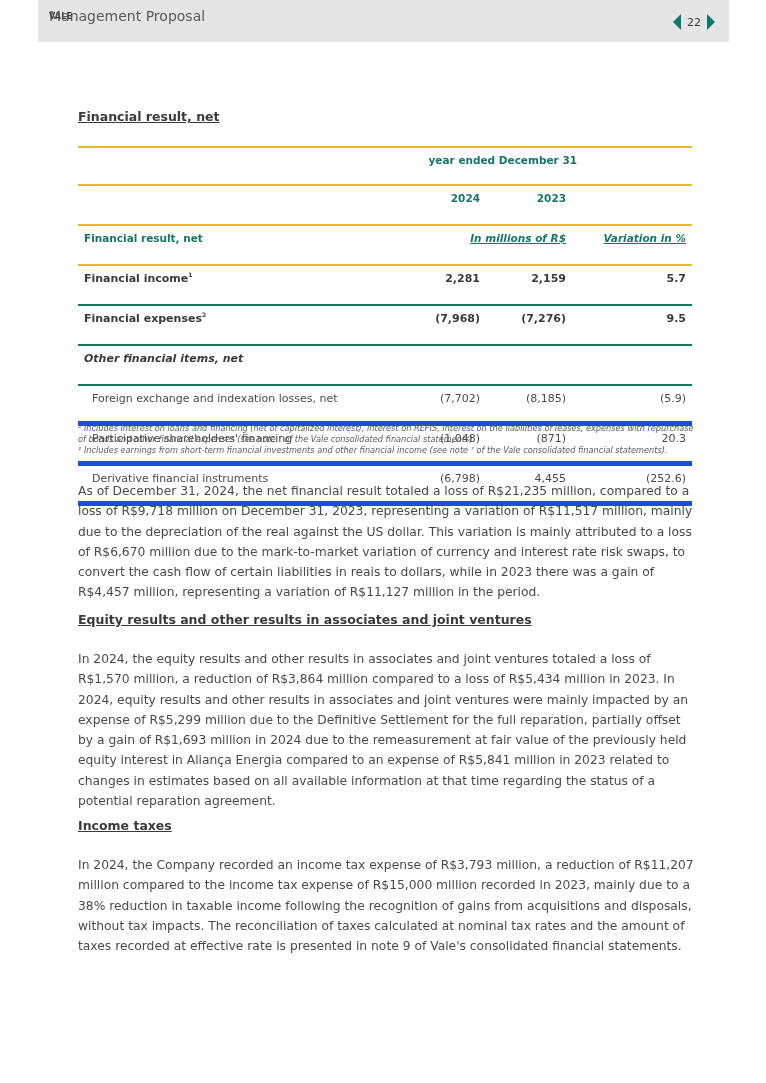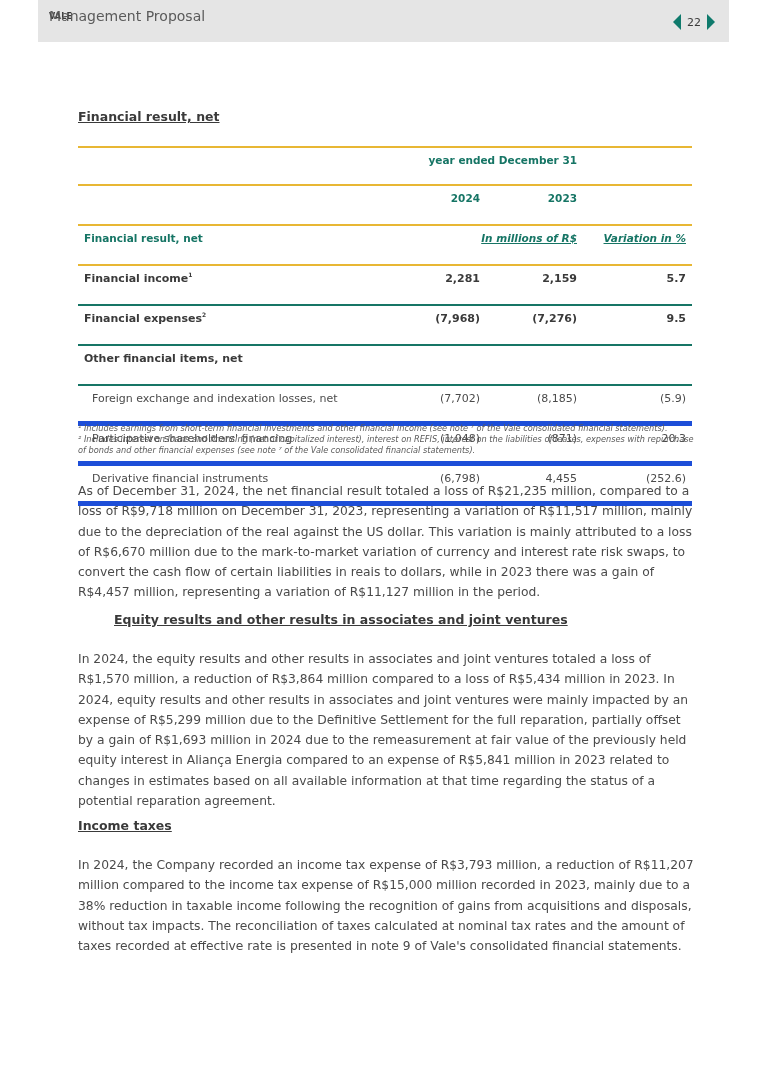--- a/index.html
+++ b/index.html
@@ -13,31 +13,31 @@
     .arrow-right { width: 0; height: 0; border-top: 8px solid transparent; border-bottom: 8px solid transparent; border-left: 8px solid #0f7a6c; cursor: pointer; }
     .page-num { font-size: 11px; color: #3a3a3a; padding: 0 2px; text-align: right; }
 
     .section-title { position: absolute; left: 78px; font-size: 12.5px; font-weight: bold; color: #3a3a3a; text-decoration: underline; }
 
     .table { position: absolute; left: 78px; top: 146px; width: 614px; }
     .trow { position: relative; height: 40px; box-sizing: border-box; font-size: 11px; }
     .trow .c { position: absolute; top: 0; height: 26px; line-height: 25px; white-space: nowrap; }
     .c.label { left: 6px; }
     .c.v24 { right: 212px; text-align: right; }
-    .c.v23 { right: 115px; text-align: center; }
+    .c.v23 { right: 126px; text-align: center; }
     .c.var { right: 6px; }
     .c.span { right: 115px; }
     .b-yellow-top { border-top: 2.5px solid #e8b734; }
     .b-yellow { border-bottom: 2.5px solid #e8b734; }
     .b-teal { border-bottom: 2.5px solid #167565; }
     .b-gray { border-bottom: 5px solid #1d4ed8; }
     .hdr { color: #167565; font-weight: bold; font-size: 10.5px; }
     .hdr-i { font-style: italic; text-decoration: underline; }
     .bold { font-weight: bold; color: #3a3a3a; }
-    .italic-bold { font-weight: bold; color: #3a3a3a; }
+    .italic-bold { font-weight: bold; font-style: italic; color: #3a3a3a; }
     .sub { color: #4a4a4a; }
     .sub .c.label { left: 14px; }
     sup { font-size: 6px; vertical-align: super; line-height: 0; }
 
     .footnotes { position: absolute; left: 78px; top: 423px; width: 616px; font-size: 8.2px; font-style: italic; color: #5a5a5a; line-height: 11px; }
     .para { position: absolute; left: 78px; width: 618px; font-size: 12.3px; line-height: 20.3px; color: #4a4a4a; }
   </style>
 </head>
 <body>
 
@@ -96,23 +96,23 @@
   </div>
   <div class="trow b-gray sub">
     <span class="c label">Derivative financial instruments</span>
     <span class="c v24">(6,798)</span>
     <span class="c v23">4,455</span>
     <span class="c var">(252.6)</span>
   </div>
 </div>
 
 <div class="footnotes">
+  <div>² Includes interest on loans and financing (net of capitalized interest), interest on REFIS, interest on the liabilities of leases, expenses with repurchase of bonds and other financial expenses (see note ⁷ of the Vale consolidated financial statements).</div>
   <div>¹ Includes earnings from short-term financial investments and other financial income (see note ⁷ of the Vale consolidated financial statements).</div>
-  <div>² Includes interest on loans and financing (net of capitalized interest), interest on REFIS, interest on the liabilities of leases, expenses with repurchase of bonds and other financial expenses (see note ⁷ of the Vale consolidated financial statements).</div>
 </div>
 
 <div class="para" style="top:481px;">As of December 31, 2024, the net financial result totaled a loss of R$21,235 million, compared to a loss of R$9,718 million on December 31, 2023, representing a variation of R$11,517 million, mainly due to the depreciation of the real against the US dollar. This variation is mainly attributed to a loss of R$6,670 million due to the mark-to-market variation of currency and interest rate risk swaps, to convert the cash flow of certain liabilities in reais to dollars, while in 2023 there was a gain of R$4,457 million, representing a variation of R$11,127 million in the period.</div>
 
-<div class="section-title" style="top:612px;margin-left:36px;">Equity results and other results in associates and joint ventures</div>
+<div class="section-title" style="top:612px;">Equity results and other results in associates and joint ventures</div>
 <div class="para" style="top:649px;">In 2024, the equity results and other results in associates and joint ventures totaled a loss of R$1,570 million, a reduction of R$3,864 million compared to a loss of R$5,434 million in 2023. In 2024, equity results and other results in associates and joint ventures were mainly impacted by an expense of R$5,299 million due to the Definitive Settlement for the full reparation, partially offset by a gain of R$1,693 million in 2024 due to the remeasurement at fair value of the previously held equity interest in Aliança Energia compared to an expense of R$5,841 million in 2023 related to changes in estimates based on all available information at that time regarding the status of a potential reparation agreement.</div>
 
 <div class="section-title" style="top:818px;">Income taxes</div>
 <div class="para" style="top:855px;">In 2024, the Company recorded an income tax expense of R$3,793 million, a reduction of R$11,207 million compared to the income tax expense of R$15,000 million recorded in 2023, mainly due to a 38% reduction in taxable income following the recognition of gains from acquisitions and disposals, without tax impacts. The reconciliation of taxes calculated at nominal tax rates and the amount of taxes recorded at effective rate is presented in note 9 of Vale's consolidated financial statements.</div>
 
 </body></html>

